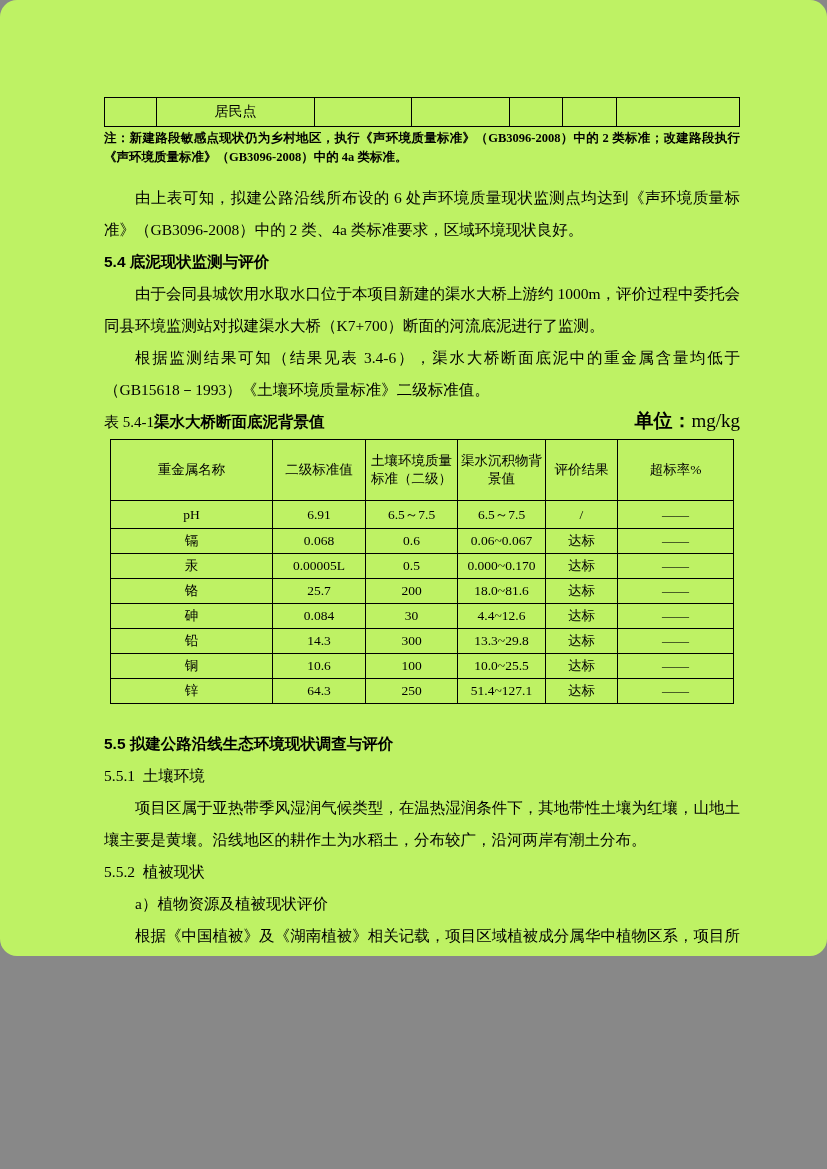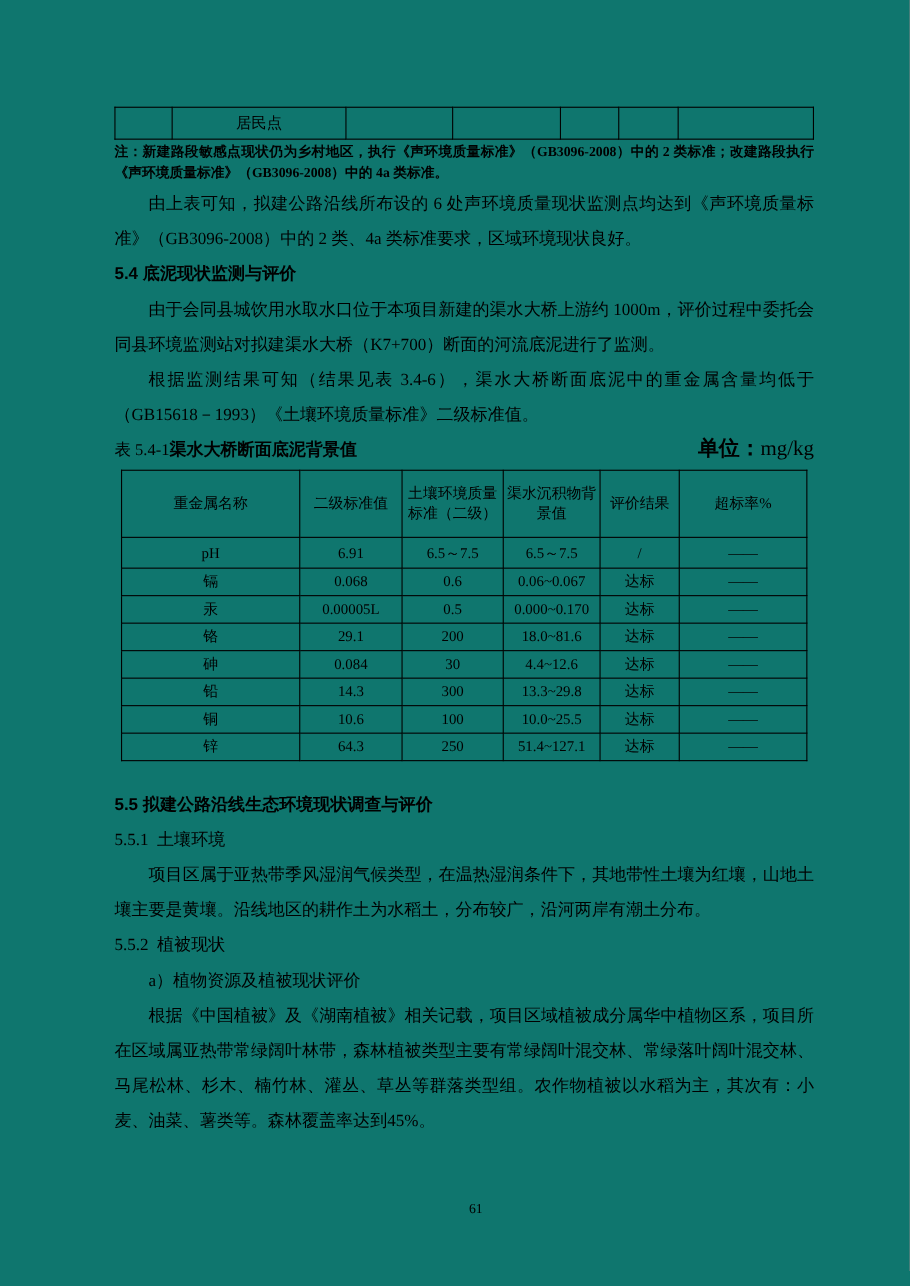--- a/index.html
+++ b/index.html
@@ -1,23 +1,24 @@
 <!DOCTYPE html>
 <html><head>
 <meta charset="utf-8">
 <style>
   html,body { margin:0; padding:0; background:#888; }
   .page {
     position: relative;
-    width: 827px; height: 1169px;
+    width: 827px; height: 956px;
     margin: 0 auto;
-    background: #0f766e;
+    background: #bef264;
     overflow: hidden;
     color: #000;
     font-family: "Liberation Serif", "DejaVu Serif", serif;
+    border-radius: 17px;
   }
   .content {
     position: absolute;
     left: 104px; top: 97px;
     width: 636px;
   }
 
   
   table.frag {
     width: 635px;
@@ -44,21 +45,21 @@
   }
 
   
   .para {
     margin: 0;
     font-size: 15.5px;
     line-height: 32px;
     text-indent: 2em;
     text-align: justify;
   }
-  .para.first { margin-top: 3px; }
+  .para.first { margin-top: 15px; }
 
   
   .h-sec {
     margin: 0;
     font-family: "Liberation Sans", "DejaVu Sans", sans-serif;
     font-size: 15.5px;
     font-weight: bold;
     line-height: 32px;
     white-space: pre-wrap;
   }
@@ -212,21 +213,21 @@
           <tr>
             <td>汞</td>
             <td>0.00005L</td>
             <td>0.5</td>
             <td>0.000~0.170</td>
             <td>达标</td>
             <td>——</td>
           </tr>
           <tr>
             <td>铬</td>
-            <td>29.1</td>
+            <td>25.7</td>
             <td>200</td>
             <td>18.0~81.6</td>
             <td>达标</td>
             <td>——</td>
           </tr>
           <tr>
             <td>砷</td>
             <td>0.084</td>
             <td>30</td>
             <td>4.4~12.6</td>

